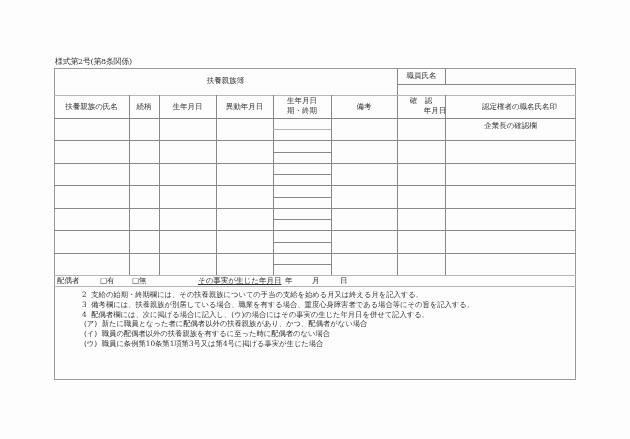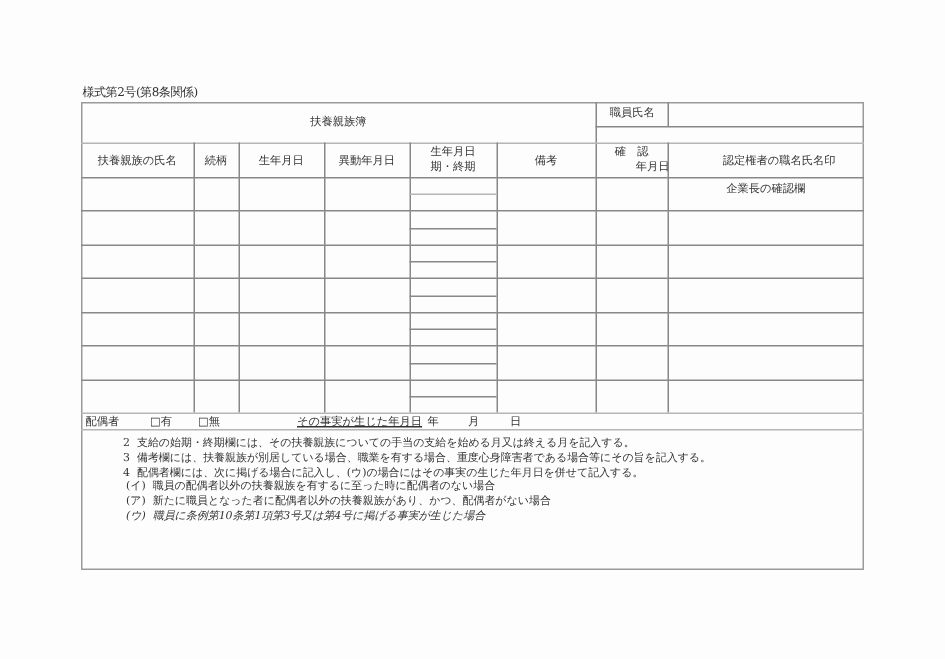--- a/index.html
+++ b/index.html
@@ -87,16 +87,16 @@
 <div class="txt" style="left:132px;top:276px;">□無</div>
 <div class="txt" style="left:198px;top:276px;text-decoration:underline;">その事実が生じた年月日</div>
 <div class="txt" style="left:285px;top:276px;">年</div>
 <div class="txt" style="left:312px;top:276px;">月</div>
 <div class="txt" style="left:340px;top:276px;">日</div>
 
 <div class="notes">
   <div style="padding-left:20px;"><span>2</span>&nbsp;&nbsp;<span>支給の始期・終期欄には、その扶養親族についての手当の支給を始める月又は終える月を記入する。</span></div>
   <div style="padding-left:20px;"><span>3</span>&nbsp;&nbsp;<span>備考欄には、扶養親族が別居している場合、職業を有する場合、重度心身障害者である場合等にその旨を記入する。</span></div>
   <div style="padding-left:20px;"><span>4</span>&nbsp;&nbsp;<span>配偶者欄には、次に掲げる場合に記入し、(ウ)の場合にはその事実の生じた年月日を併せて記入する。</span></div>
+  <div style="padding-left:22px;"><span>(ア)</span>&nbsp;&nbsp;<span>新たに職員となった者に配偶者以外の扶養親族があり、かつ、配偶者がない場合</span></div>
   <div style="padding-left:22px;"><span>(イ)</span>&nbsp;&nbsp;<span>職員の配偶者以外の扶養親族を有するに至った時に配偶者のない場合</span></div>
-  <div style="padding-left:22px;"><span>(ア)</span>&nbsp;&nbsp;<span>新たに職員となった者に配偶者以外の扶養親族があり、かつ、配偶者がない場合</span></div>
-  <div style="padding-left:22px;font-style:italic;"><span>(ウ)</span>&nbsp;&nbsp;<span>職員に条例第10条第1項第3号又は第4号に掲げる事実が生じた場合</span></div>
+  <div style="padding-left:22px;"><span>(ウ)</span>&nbsp;&nbsp;<span>職員に条例第10条第1項第3号又は第4号に掲げる事実が生じた場合</span></div>
 </div>
 
 </body></html>

